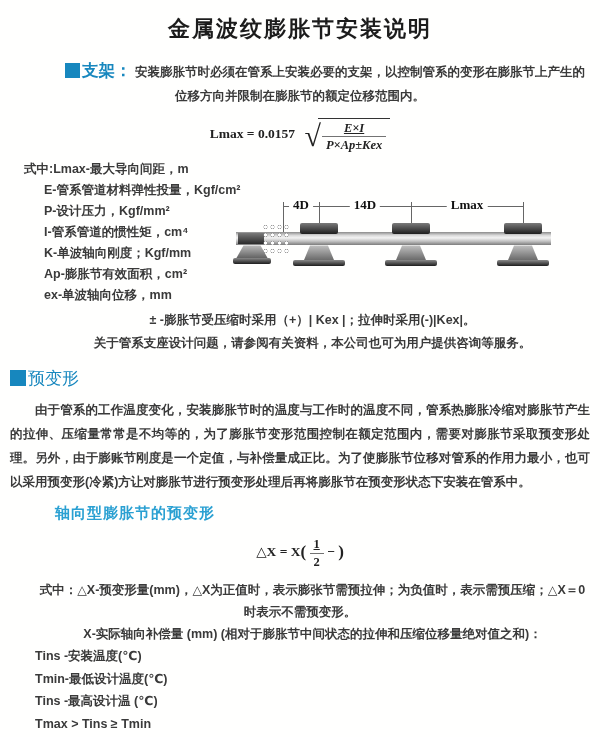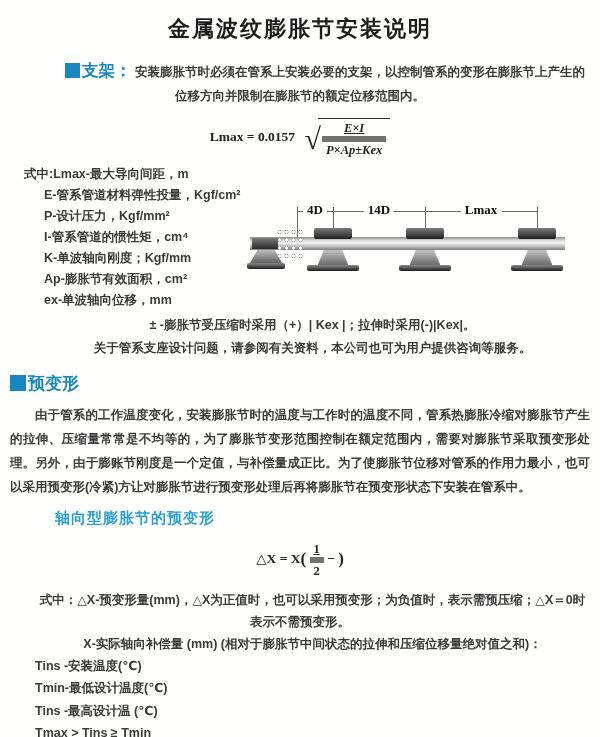--- a/index.html
+++ b/index.html
@@ -17,45 +17,45 @@
   .para{margin:0;line-height:23px;text-align:center;}
   .ind25{text-indent:25px;}
   .ml25{margin-left:25px;}
   .ml45{margin-left:45px;}
   .just{text-align:justify;}
   .lh24{line-height:24px;}
   .lh22{line-height:22px;}
   .intro-para{text-indent:50px;line-height:24px;}
   .sec-label{color:#1787be;font-size:16.5px;font-weight:bold;white-space:nowrap;}
   .bullet{display:inline-block;width:15px;height:15px;background:#1787be;margin-right:2px;vertical-align:-2px;}
-  h2{margin:12px 0 8px;font-size:17px;color:#1787be;font-weight:bold;}
+  h2{margin:12px 0 8px;font-size:17px;color:#1787be;font-weight:normal;}
   h2 .bullet{width:16px;height:16px;vertical-align:-2px;}
   h3{margin:10px 0 4px;font-size:15px;color:#2aa0d2;font-weight:bold;letter-spacing:1px;}
 
   
   .formula{
     text-align:center;margin:10px 0 6px;color:#222;
     font-family:"Liberation Serif","DejaVu Serif",serif;font-weight:bold;font-size:13.5px;
   }
   .it{font-style:italic;}
   .frac{display:inline-block;text-align:center;vertical-align:middle;line-height:1.15;font-size:12.5px;}
-  .frac-top{display:block;border-bottom:6px solid #737373;padding:0 4px 1px;text-decoration:underline;}
+  .frac-top{display:block;border-bottom:1px solid #737373;padding:0 4px 1px;text-decoration:underline;}
   .frac-bot{display:block;padding:1px 4px 0;}
   .rad{font-size:30px;font-weight:400;vertical-align:-8px;margin:0 -3px 0 6px;}
   .rad-body{display:inline-block;border-top:1.5px solid #333;padding:2px 4px 0;vertical-align:middle;}
   .paren{font-size:17px;vertical-align:-1px;}
   .f2,.f3{margin:14px 0 10px;}
 
   
   .mid{position:relative;margin-top:4px;min-height:150px;}
   .defs{margin-left:14px;line-height:21px;}
   .def-line{margin-left:20px;}
   .def-line.first{margin-left:0;}
 
-  .diagram{position:absolute;left:238px;top:35px;width:350px;height:92px;}
+  .diagram{position:absolute;left:224px;top:35px;width:350px;height:92px;}
   .dim-line{position:absolute;left:49px;top:12px;width:240px;border-top:1px solid #666;}
   .tick{position:absolute;top:8px;height:30px;border-left:1px solid #666;}
   .dim-label{
     position:absolute;top:3px;transform:translateX(-50%);
     background:#fffffe;padding:0 4px;
     font-family:"Liberation Serif","DejaVu Serif",serif;font-weight:bold;font-size:13px;color:#111;
   }
   .pipe{
     position:absolute;left:2px;top:38px;width:315px;height:13px;
     background:linear-gradient(180deg,#8a8a8a 0%,#d8d8d8 25%,#f3f3f3 45%,#c0c0c0 72%,#7c7c7c 100%);
@@ -142,21 +142,21 @@
 
   <h3 class="ml45">轴向型膨胀节的预变形</h3>
 
   <div class="formula f2">
     <span>△X = X</span><span class="paren">(</span>
     <span class="frac"><span class="frac-top">1</span><span class="frac-bot">2</span></span>
     <span>−</span>
     <span class="paren">)</span>
   </div>
 
-  <p class="para ind25 lh22">式中：△X-预变形量(mm)，△X为正值时，也可以采用预变形；为负值时，表示需预压缩；△X＝0时表示不需预变形。</p>
+  <p class="para ind25 lh22">式中：△X-预变形量(mm)，△X为正值时，表示膨张节需预拉伸；为负值时，表示需预压缩；△X＝0时表示不需预变形。</p>
   <p class="para ml25 lh22">X-实际轴向补偿量 (mm) (相对于膨胀节中间状态的拉伸和压缩位移量绝对值之和)：</p>
 
   <div class="temps">
     <div>Tins -安装温度(℃)</div>
     <div>Tmin-最低设计温度(℃)</div>
     <div>Tins -最高设计温 (℃)</div>
     <div>Tmax &gt; Tins ≥ Tmin</div>
   </div>
 
 </div>

